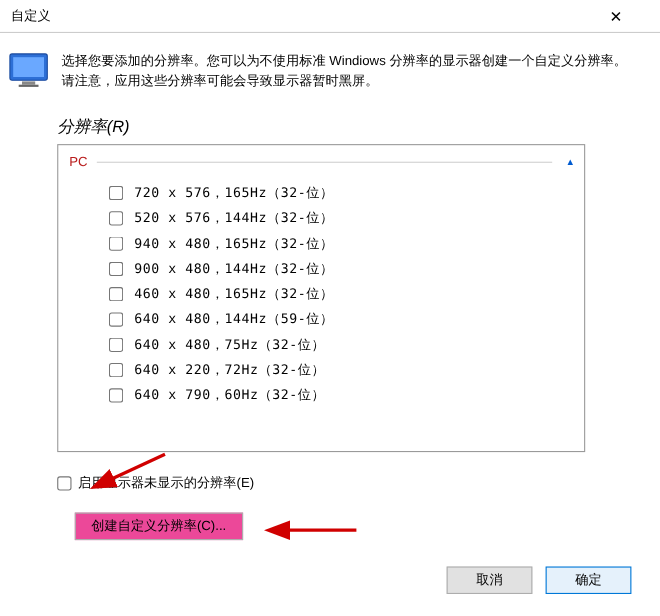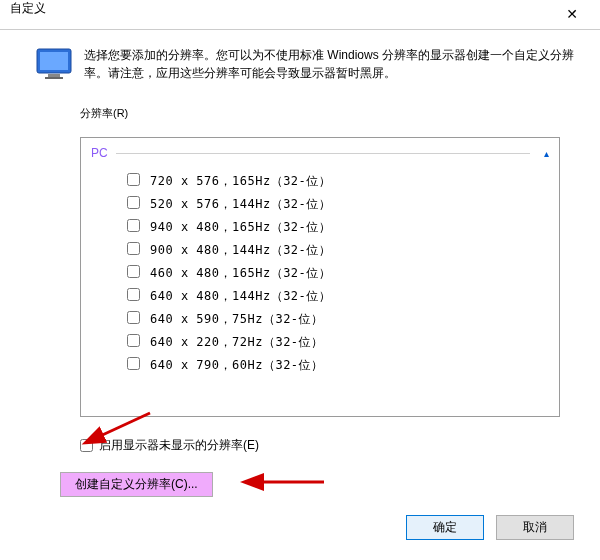--- a/index.html
+++ b/index.html
@@ -9,88 +9,89 @@
       background: #fff;
       width: 600px;
       height: 560px;
       position: relative;
       overflow: hidden;
     }
     .titlebar {
       height: 30px;
       border-bottom: 1px solid #ccc;
       display: flex;
-      align-items: flex-start;
-      padding: 0 8px 0 10px;
+      align-items: center;
+      padding: 0 20px 0 10px;
       justify-content: space-between;
     }
     .titlebar-title { font-size: 12px; }
     .close-btn {
       width: 40px;
       height: 28px;
       display: flex;
       align-items: center;
       justify-content: center;
       font-size: 14px;
       cursor: pointer;
     }
     .content {
-      padding: 16px 24px 10px 36px;
+      padding: 16px 24px 10px 8px;
     }
     .intro {
       display: flex;
       gap: 12px;
       margin-bottom: 24px;
     }
     .monitor-icon {
       width: 36px;
       height: 32px;
       flex-shrink: 0;
       margin-top: 2px;
     }
     .monitor-icon svg { width: 100%; height: 100%; }
     .intro-text {
       line-height: 1.5;
       font-size: 12px;
     }
     .section-label {
-      margin: 0 0 16px 44px;
-      font-size: 11px;
+      margin: 0 0 6px 44px;
+      font-size: 15px;
+      font-style: italic;
     }
     .listbox {
       margin-left: 44px;
       width: 480px;
       height: 280px;
       border: 1px solid #9a9a9a;
       padding: 8px 10px;
       position: relative;
     }
     .group-header {
       display: flex;
       align-items: center;
       gap: 8px;
       margin-bottom: 10px;
     }
     .group-header .gh-label {
-      color: #8b5cf6;
+      color: #b91c1c;
       font-size: 12px;
     }
     .group-header .gh-line {
       flex: 1;
       height: 1px;
       background: #d0d0d0;
     }
     .group-header .gh-caret {
       color: #005bd0;
       font-size: 10px;
       margin-left: 6px;
     }
     .res-item {
       display: flex;
-      align-items: flex-start;
+      align-items: center;
       gap: 10px;
       padding: 3px 0 3px 36px;
     }
     .res-item input[type="checkbox"] {
       width: 13px;
       height: 13px;
     }
     .res-item label {
       font-family: "SimSun", monospace;
       font-size: 12px;
@@ -100,23 +101,23 @@
       margin: 20px 0 18px 44px;
       display: flex;
       align-items: center;
       gap: 6px;
     }
     .enable-row input[type="checkbox"] {
       width: 13px;
       height: 13px;
     }
     .create-btn {
-      margin-left: 24px;
+      margin-left: 60px;
       padding: 3px 14px;
-      background: #f0abfc;
+      background: #ec4899;
       border: 1px solid #adadad;
       font-size: 12px;
       cursor: pointer;
       font-family: inherit;
     }
     .button-row {
       position: absolute;
       bottom: 20px;
       right: 26px;
       display: flex;
@@ -189,25 +190,25 @@
         <div class="res-item">
           <input type="checkbox" style="">
           <label>900 x 480，144Hz（32-位）</label>
         </div>
         <div class="res-item">
           <input type="checkbox" style="">
           <label>460 x 480，165Hz（32-位）</label>
         </div>
         <div class="res-item">
           <input type="checkbox" style="">
-          <label>640 x 480，144Hz（32-位）</label>
-        </div>
-        <div class="res-item">
-          <input type="checkbox" style="">
-          <label>640 x 590，75Hz（32-位）</label>
+          <label>640 x 480，144Hz（59-位）</label>
+        </div>
+        <div class="res-item">
+          <input type="checkbox" style="">
+          <label>640 x 480，75Hz（32-位）</label>
         </div>
         <div class="res-item">
           <input type="checkbox" style="">
           <label>640 x 220，72Hz（32-位）</label>
         </div>
         <div class="res-item">
           <input type="checkbox" style="">
           <label>640 x 790，60Hz（32-位）</label>
         </div>
       </div>
@@ -217,25 +218,25 @@
     <input type="checkbox" style="">
     <label>启用显示器未显示的分辨率(E)</label>
   </div>
 
   <button class="create-btn">
     <span>创建自定义分辨率(C)...</span>
   </button>
 </div>
 
 <div class="button-row">
+  <button class="dlg-btn">
+    <span>取消</span>
+  </button>
   <button class="dlg-btn primary">
     <span>确定</span>
-  </button>
-  <button class="dlg-btn">
-    <span>取消</span>
   </button>
 </div>
 
 <div class="arrow" style="left:90px; top:405px;">
   <svg width="70" height="40">
     <defs>
         <marker id="ah1" markerWidth="10" markerHeight="10" refX="2" refY="3" orient="auto">
           <path d="M0,0 L0,6 L8,3 z" fill="#d00000"></path>
         </marker>
       </defs>

